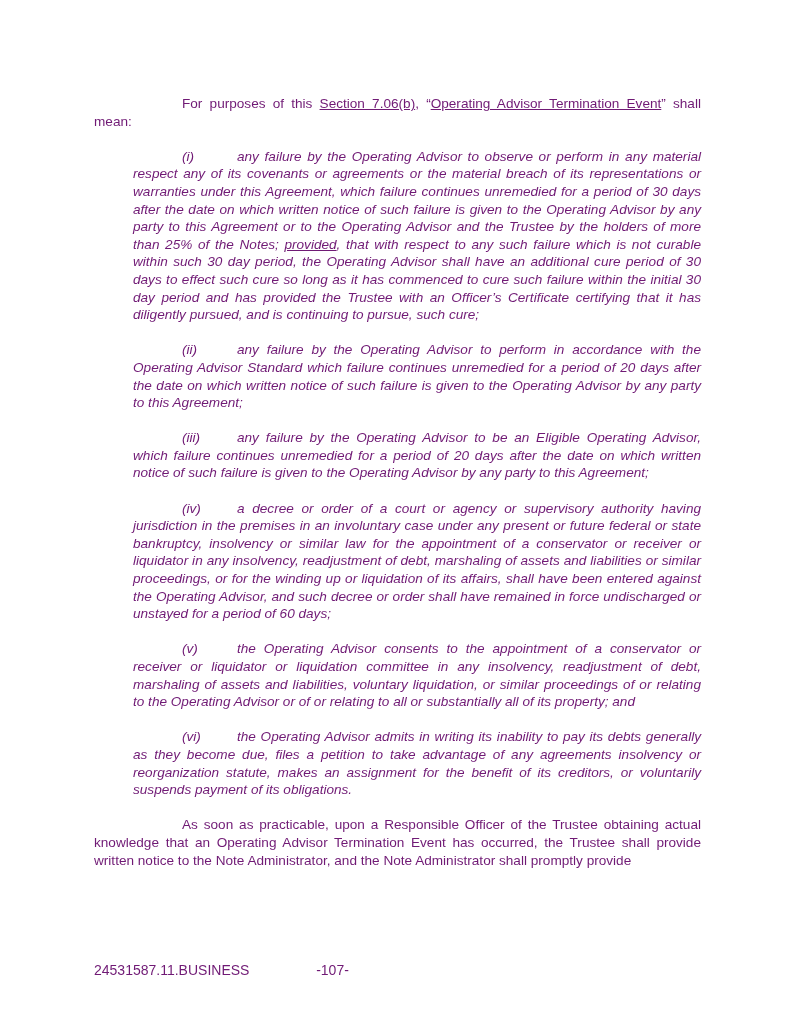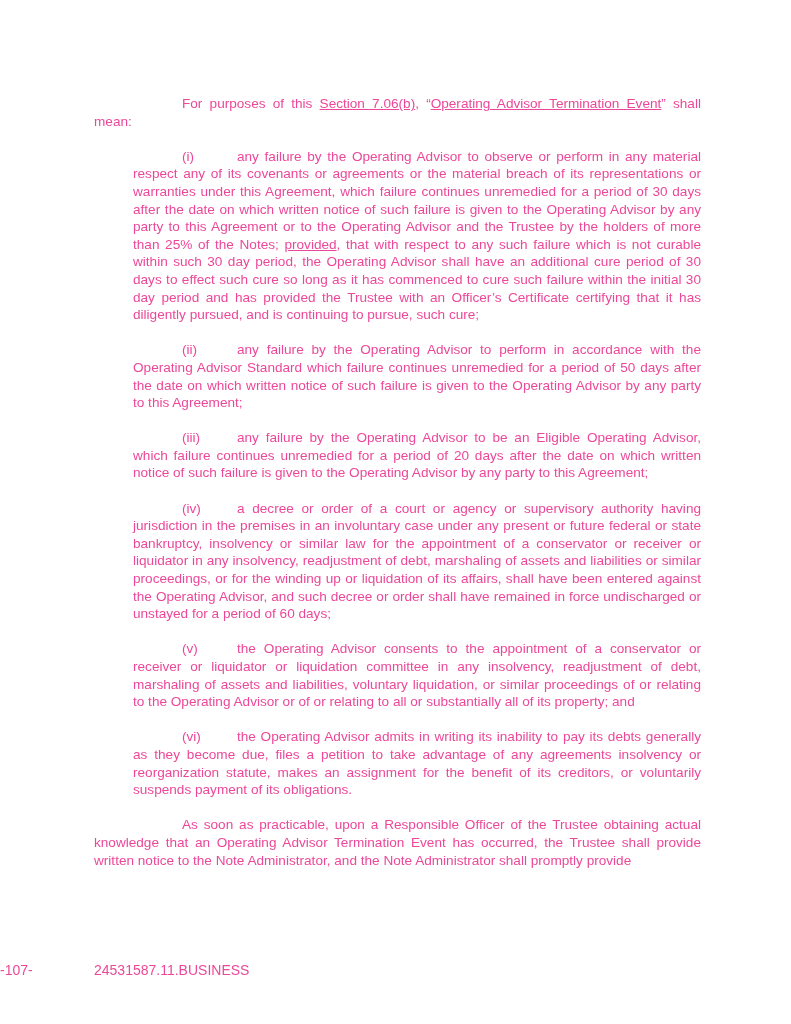--- a/index.html
+++ b/index.html
@@ -5,21 +5,21 @@
   html, body {
     margin: 0;
     padding: 0;
     background: #ffffff;
   }
   .page {
     position: relative;
     width: 791px;
     height: 1024px;
     background: #ffffff;
-    color: #ec4899;
+    color: #701a75;
     font-family: "Liberation Sans", sans-serif;
     font-size: 13.6px;
     line-height: 17.6px;
     overflow: hidden;
     box-sizing: border-box;
   }
   .content {
     position: absolute;
     top: 95px;
     left: 94px;
@@ -28,20 +28,21 @@
   }
   .para {
     margin: 0 0 17.6px 0;
     text-indent: 88px;
   }
   .clause {
     margin: 0 0 17.6px 39px;
     width: 568px;
     text-indent: 49px;
     box-sizing: border-box;
+    font-style: italic;
   }
   .marker {
     display: inline-block;
     width: 55px;
     text-indent: 0;
   }
   .u {
     text-decoration: underline;
   }
   .footer {
@@ -55,34 +56,35 @@
   }
   .doc-id {
     position: absolute;
     left: 94px;
     top: 2px;
   }
   .page-num {
     position: absolute;
     left: 0;
     width: 665px;
+    text-align: center;
     top: 2px;
   }
 </style>
 </head>
 <body>
 
 <div class="page">
   <div class="content">
 
     <p class="para"><span>For purposes of this </span><span class="u">Section 7.06(b)</span><span>, “</span><span class="u">Operating Advisor Termination Event</span><span>” shall mean:</span></p>
 
     <p class="clause"><span class="marker">(i)</span><span>any failure by the Operating Advisor to observe or perform in any material respect any of its covenants or agreements or the material breach of its representations or warranties under this Agreement, which failure continues unremedied for a period of 30 days after the date on which written notice of such failure is given to the Operating Advisor by any party to this Agreement or to the Operating Advisor and the Trustee by the holders of more than 25% of the Notes; </span><span class="u">provided</span><span>, that with respect to any such failure which is not curable within such 30 day period, the Operating Advisor shall have an additional cure period of 30 days to effect such cure so long as it has commenced to cure such failure within the initial 30 day period and has provided the Trustee with an Officer’s Certificate certifying that it has diligently pursued, and is continuing to pursue, such cure;</span></p>
 
-    <p class="clause"><span class="marker">(ii)</span><span>any failure by the Operating Advisor to perform in accordance with the Operating Advisor Standard which failure continues unremedied for a period of 50 days after the date on which written notice of such failure is given to the Operating Advisor by any party to this Agreement;</span></p>
+    <p class="clause"><span class="marker">(ii)</span><span>any failure by the Operating Advisor to perform in accordance with the Operating Advisor Standard which failure continues unremedied for a period of 20 days after the date on which written notice of such failure is given to the Operating Advisor by any party to this Agreement;</span></p>
 
     <p class="clause"><span class="marker">(iii)</span><span>any failure by the Operating Advisor to be an Eligible Operating Advisor, which failure continues unremedied for a period of 20 days after the date on which written notice of such failure is given to the Operating Advisor by any party to this Agreement;</span></p>
 
     <p class="clause"><span class="marker">(iv)</span><span>a decree or order of a court or agency or supervisory authority having jurisdiction in the premises in an involuntary case under any present or future federal or state bankruptcy, insolvency or similar law for the appointment of a conservator or receiver or liquidator in any insolvency, readjustment of debt, marshaling of assets and liabilities or similar proceedings, or for the winding up or liquidation of its affairs, shall have been entered against the Operating Advisor, and such decree or order shall have remained in force undischarged or unstayed for a period of 60 days;</span></p>
 
     <p class="clause"><span class="marker">(v)</span><span>the Operating Advisor consents to the appointment of a conservator or receiver or liquidator or liquidation committee in any insolvency, readjustment of debt, marshaling of assets and liabilities, voluntary liquidation, or similar proceedings of or relating to the Operating Advisor or of or relating to all or substantially all of its property; and</span></p>
 
     <p class="clause"><span class="marker">(vi)</span><span>the Operating Advisor admits in writing its inability to pay its debts generally as they become due, files a petition to take advantage of any agreements insolvency or reorganization statute, makes an assignment for the benefit of its creditors, or voluntarily suspends payment of its obligations.</span></p>
 
     <p class="para"><span>As soon as practicable, upon a Responsible Officer of the Trustee obtaining actual knowledge that an Operating Advisor Termination Event has occurred, the Trustee shall provide written notice to the Note Administrator, and the Note Administrator shall promptly provide</span></p>

